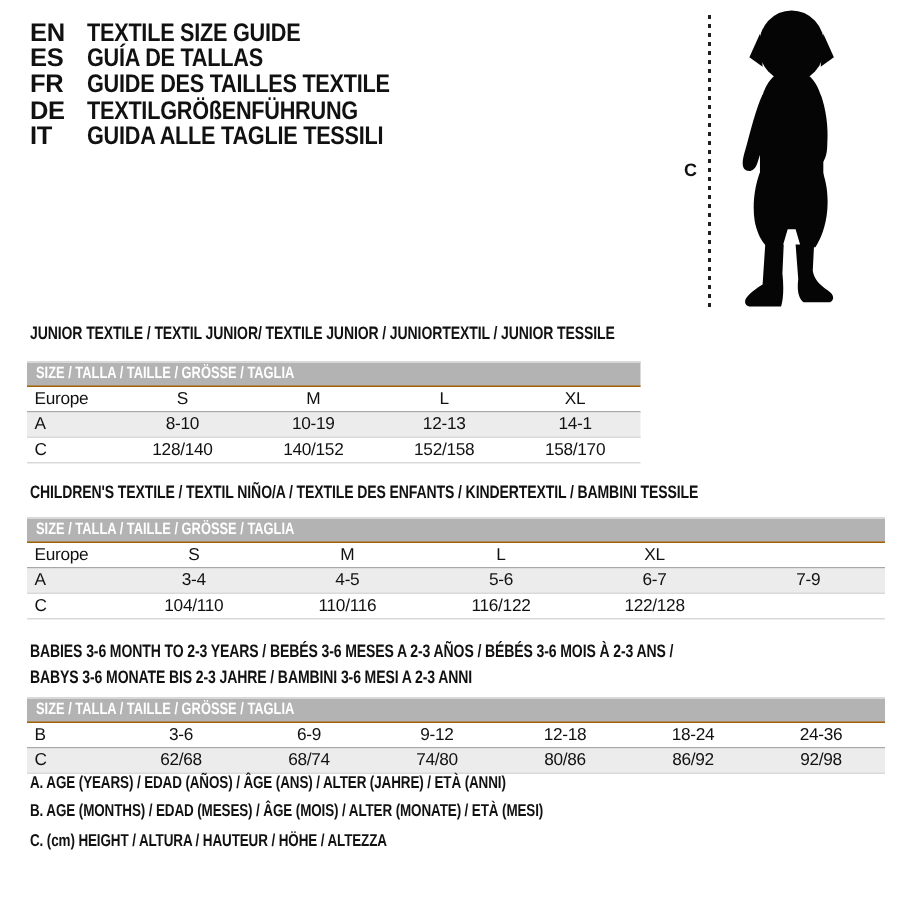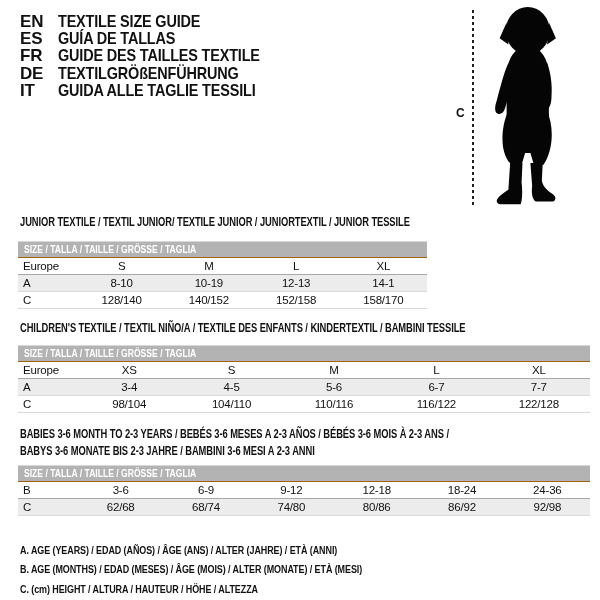--- a/index.html
+++ b/index.html
@@ -35,21 +35,21 @@
   .size-table{position:absolute;left:18px;font-size:11.5px;}
   .band{height:15px;line-height:15px;background:var(--band-bg);color:#ffffff;font-weight:bold;
     font-size:11px;padding-left:6px;border-top:1px solid #d8d8d8;border-bottom:1px solid #a16207;}
   .trow{display:grid;height:16px;line-height:16px;border-bottom:1px solid #d9d9d9;}
   .trow.first{border-bottom-color:#a8a8a8;}
   .trow.alt{background:var(--alt-bg);}
   .tcell{text-align:center;letter-spacing:-0.2px;overflow:hidden;}
   .tlabel{text-align:left;padding-left:5px;}
 
   
-  .legend{position:absolute;left:20px;top:540px;}
+  .legend{position:absolute;left:20px;top:512px;}
   .legend-line{font-weight:bold;font-size:11.5px;line-height:18.4px;letter-spacing:-0.1px;}
 </style>
 </head>
 <body>
 
 <div class="canvas">
 
   <div class="lang-list">
       <div class="lang-row">
         <span class="lang-code">EN</span>
@@ -115,37 +115,35 @@
         <span class="tcell">152/158</span>
         <span class="tcell">158/170</span>
       </div>
     </div>
 
   <div class="sec-title" style="top:321px">CHILDREN'S TEXTILE / TEXTIL NIÑO/A / TEXTILE DES ENFANTS / KINDERTEXTIL / BAMBINI TESSILE</div>
   <div class="size-table" style="top:345px;width:572px">
       <div class="band"><span class="cond80">SIZE / TALLA / TAILLE / GRÖSSE / TAGLIA</span></div>
       <div class="trow first" style="grid-template-columns: 60px repeat(5, 1fr);">
         <span class="tcell tlabel">Europe</span>
-        <span class="tcell">XS</span>
         <span class="tcell">S</span>
         <span class="tcell">M</span>
         <span class="tcell">L</span>
         <span class="tcell">XL</span>
       </div>
       <div class="trow alt" style="grid-template-columns: 60px repeat(5, 1fr);">
         <span class="tcell tlabel">A</span>
         <span class="tcell">3-4</span>
         <span class="tcell">4-5</span>
         <span class="tcell">5-6</span>
         <span class="tcell">6-7</span>
-        <span class="tcell">7-7</span>
+        <span class="tcell">7-9</span>
       </div>
       <div class="trow" style="grid-template-columns: 60px repeat(5, 1fr);">
         <span class="tcell tlabel">C</span>
-        <span class="tcell">98/104</span>
         <span class="tcell">104/110</span>
         <span class="tcell">110/116</span>
         <span class="tcell">116/122</span>
         <span class="tcell">122/128</span>
       </div>
     </div>
 
   <div class="sec-title" style="top:427px">BABIES 3-6 MONTH TO 2-3 YEARS / BEBÉS 3-6 MESES A 2-3 AÑOS / BÉBÉS 3-6 MOIS À 2-3 ANS /</div>
   <div class="sec-title" style="top:444px">BABYS 3-6 MONATE BIS 2-3 JAHRE / BAMBINI 3-6 MESI A 2-3 ANNI</div>
   <div class="size-table" style="top:465px;width:572px">

